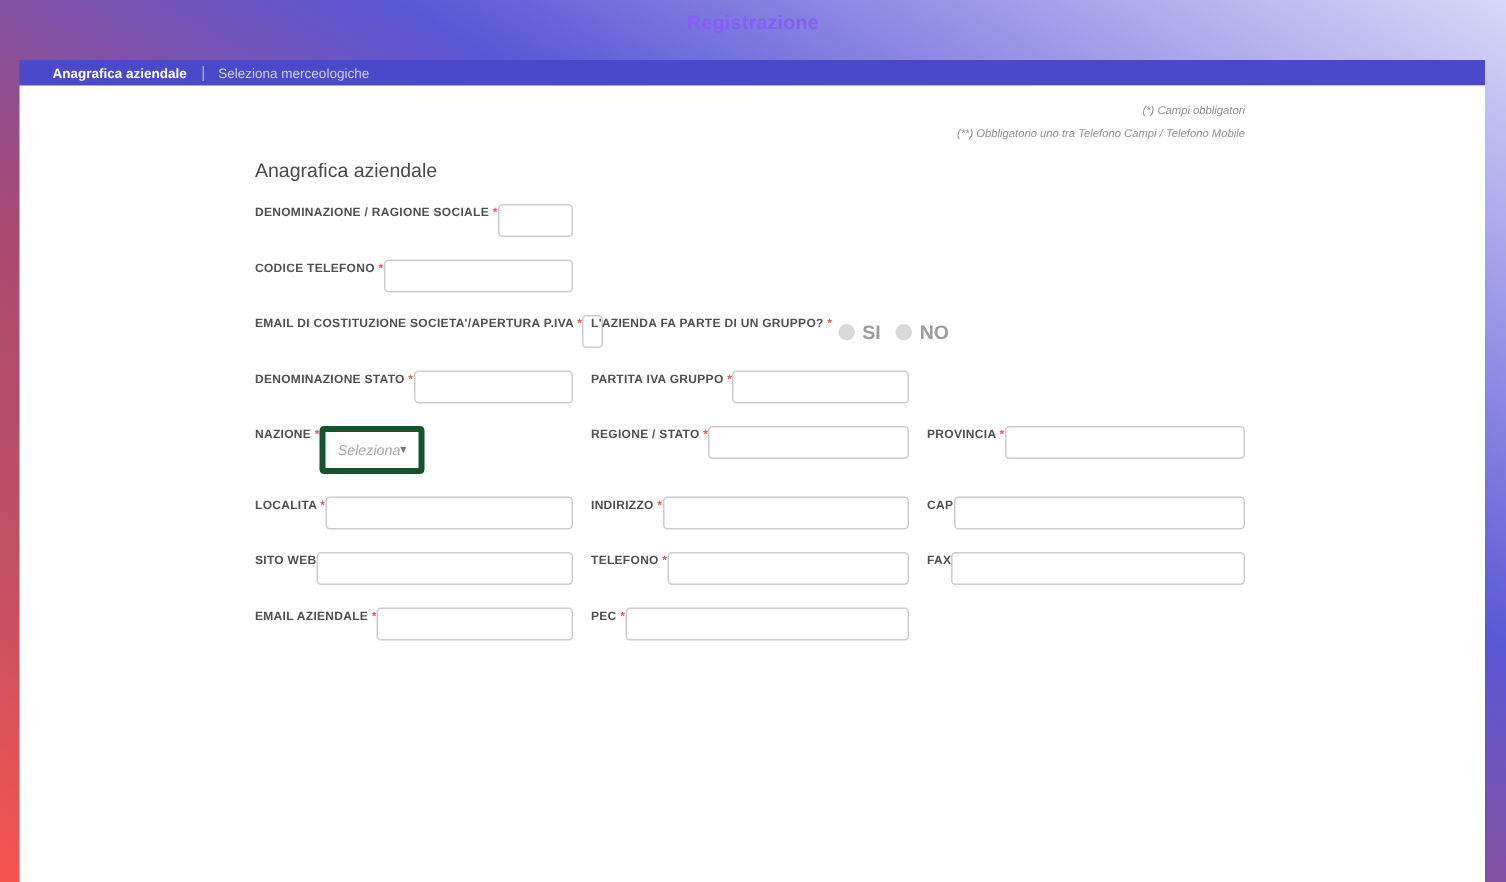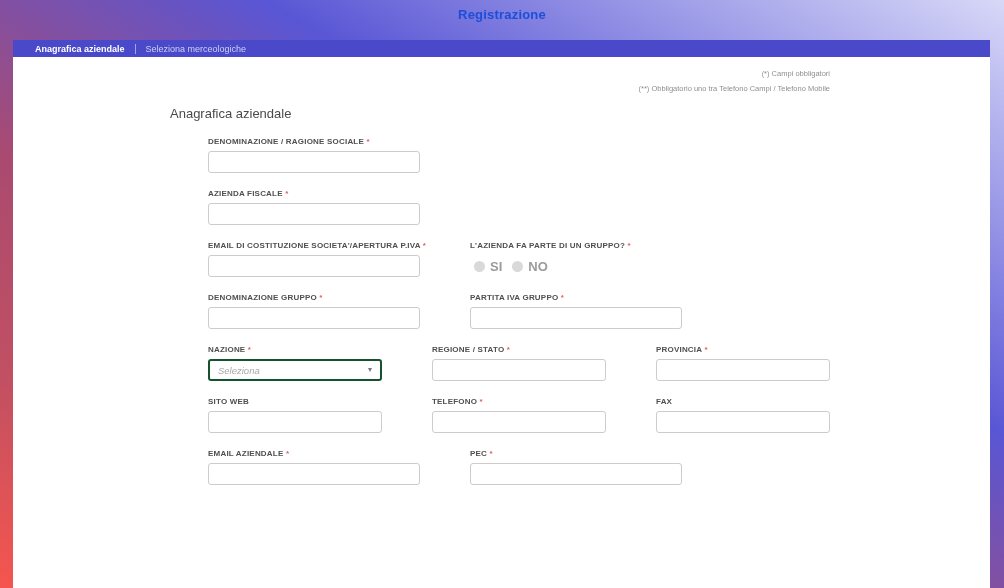--- a/index.html
+++ b/index.html
@@ -3,53 +3,53 @@
 <meta charset="utf-8">
 <style>
   html,body{margin:0;padding:0;}
   body{
     width:1004px;height:588px;position:relative;overflow:hidden;
     font-family:"Liberation Sans",sans-serif;
     background:linear-gradient(to top right,#f6554e 0%,#c15062 18%,#aa4a70 37%,#5956d5 63%,#d8d8f8 100%);
   }
   .app-title{
     position:absolute;top:7px;left:0;right:0;text-align:center;
-    color:#1d4ed8;font-size:13px;font-weight:bold;letter-spacing:.2px;
+    color:#8b5cf6;font-size:13px;font-weight:bold;letter-spacing:.2px;
   }
   .tabbar{
     position:absolute;left:13px;right:14px;top:40px;height:17px;
     background:#4a49c9;display:flex;align-items:center;padding-left:12px;box-sizing:border-box;
   }
   .tab{font-size:9px;color:#cdd0f0;padding:0 10px;cursor:pointer;white-space:nowrap;}
   .tab.active{color:#ffffff;font-weight:bold;}
   .tab-divider{width:1px;height:10px;background:rgba(255,255,255,.5);}
   .card{
     position:absolute;left:13px;right:14px;top:57px;bottom:0;
     background:#ffffff;overflow:hidden;
   }
   .notes{
-    margin:9px 160px 0 0;text-align:right;
+    margin:9px 160px 0 0;text-align:right;font-style:italic;
     font-size:7.5px;color:#8f8f8f;line-height:15px;
   }
   .form-wrap{margin-left:157px;width:660px;}
   .section-title{font-size:13px;color:#4a4a4a;margin:10px 0 14px 0;line-height:16px;}
   .row{display:flex;gap:12px;margin-bottom:15px;}
-  .field{width:212px;display:flex;flex-direction:column;box-sizing:border-box;margin-left:38px;}
+  .field{width:212px;display:flex;flex-direction:row;box-sizing:border-box;}
   .field-label{
     font-size:8px;font-weight:bold;color:#4f4f4f;letter-spacing:.2px;
     line-height:11px;margin-bottom:4px;white-space:nowrap;
   }
   .asterisk{color:#e25c5c;}
   .text-input{
     height:22px;border:1px solid #cccccc;border-radius:3px;
     font-size:11px;padding:0 6px;outline:none;box-sizing:border-box;width:100%;
     font-family:"Liberation Sans",sans-serif;color:#555;
   }
   .select-box{
-    height:22px;border:2px solid #14532d;border-radius:3px;
+    height:32px;border:4px solid #14532d;border-radius:3px;
     display:flex;align-items:center;justify-content:space-between;
     padding:0 8px;box-sizing:border-box;cursor:pointer;background:#fff;
   }
   .select-placeholder{font-style:italic;font-size:9.5px;color:#a9a9a9;}
   .caret{color:#777;font-size:8px;line-height:1;}
   .radio-group{display:flex;align-items:center;height:22px;padding-left:4px;gap:10px;}
   .radio-option{display:flex;align-items:center;gap:5px;cursor:pointer;}
   .radio-circle{width:11px;height:11px;border-radius:50%;background:#d9d9d9;}
   .radio-label{font-size:13px;font-weight:bold;color:#9b9b9b;}
 </style>
@@ -72,21 +72,21 @@
   <div class="form-wrap">
       <div class="section-title">Anagrafica aziendale</div>
       <div class="row">
         <div class="field">
           <div class="field-label"><span>DENOMINAZIONE / RAGIONE SOCIALE</span><span class="asterisk"> *</span></div>
           <input class="text-input" type="text" style="">
         </div>
       </div>
       <div class="row">
         <div class="field">
-          <div class="field-label"><span>AZIENDA FISCALE</span><span class="asterisk"> *</span></div>
+          <div class="field-label"><span>CODICE TELEFONO</span><span class="asterisk"> *</span></div>
           <input class="text-input" type="text" style="">
         </div>
       </div>
       <div class="row">
         <div class="field">
           <div class="field-label"><span>EMAIL DI COSTITUZIONE SOCIETA'/APERTURA P.IVA</span><span class="asterisk"> *</span></div>
           <input class="text-input" type="text" style="">
         </div>
         <div class="field">
           <div class="field-label"><span>L'AZIENDA FA PARTE DI UN GRUPPO?</span><span class="asterisk"> *</span></div>
@@ -97,21 +97,21 @@
             </span>
             <span class="radio-option">
               <span class="radio-circle"></span>
               <span class="radio-label">NO</span>
             </span>
           </div>
         </div>
       </div>
       <div class="row">
         <div class="field">
-          <div class="field-label"><span>DENOMINAZIONE GRUPPO</span><span class="asterisk"> *</span></div>
+          <div class="field-label"><span>DENOMINAZIONE STATO</span><span class="asterisk"> *</span></div>
           <input class="text-input" type="text" style="">
         </div>
         <div class="field">
           <div class="field-label"><span>PARTITA IVA GRUPPO</span><span class="asterisk"> *</span></div>
           <input class="text-input" type="text" style="">
         </div>
       </div>
       <div class="row">
         <div class="field">
           <div class="field-label"><span>NAZIONE</span><span class="asterisk"> *</span></div>
@@ -119,20 +119,34 @@
             <span class="select-placeholder">Seleziona</span>
             <span class="caret">▾</span>
           </div>
         </div>
         <div class="field">
           <div class="field-label"><span>REGIONE / STATO</span><span class="asterisk"> *</span></div>
           <input class="text-input" type="text" style="">
         </div>
         <div class="field">
           <div class="field-label"><span>PROVINCIA</span><span class="asterisk"> *</span></div>
+          <input class="text-input" type="text" style="">
+        </div>
+      </div>
+      <div class="row">
+        <div class="field">
+          <div class="field-label"><span>LOCALITA</span><span class="asterisk"> *</span></div>
+          <input class="text-input" type="text" style="">
+        </div>
+        <div class="field">
+          <div class="field-label"><span>INDIRIZZO</span><span class="asterisk"> *</span></div>
+          <input class="text-input" type="text" style="">
+        </div>
+        <div class="field">
+          <div class="field-label"><span>CAP</span></div>
           <input class="text-input" type="text" style="">
         </div>
       </div>
       <div class="row">
         <div class="field">
           <div class="field-label"><span>SITO WEB</span></div>
           <input class="text-input" type="text" style="">
         </div>
         <div class="field">
           <div class="field-label"><span>TELEFONO</span><span class="asterisk"> *</span></div>

